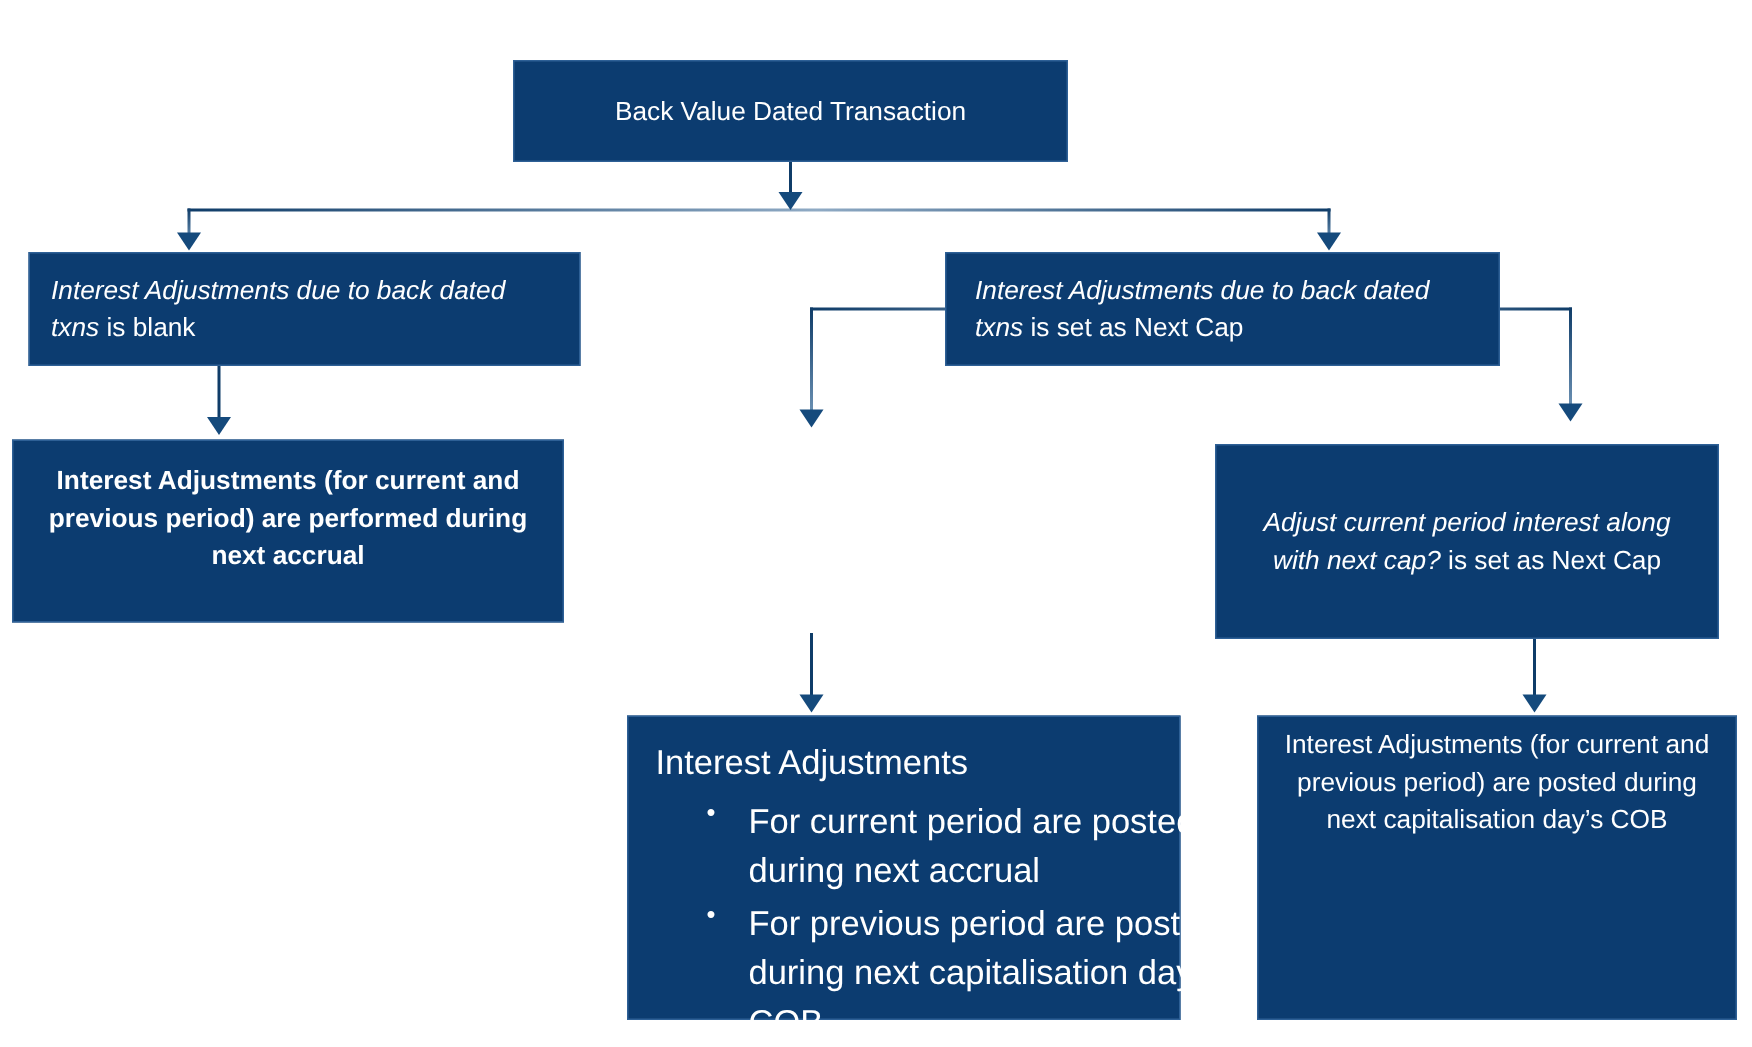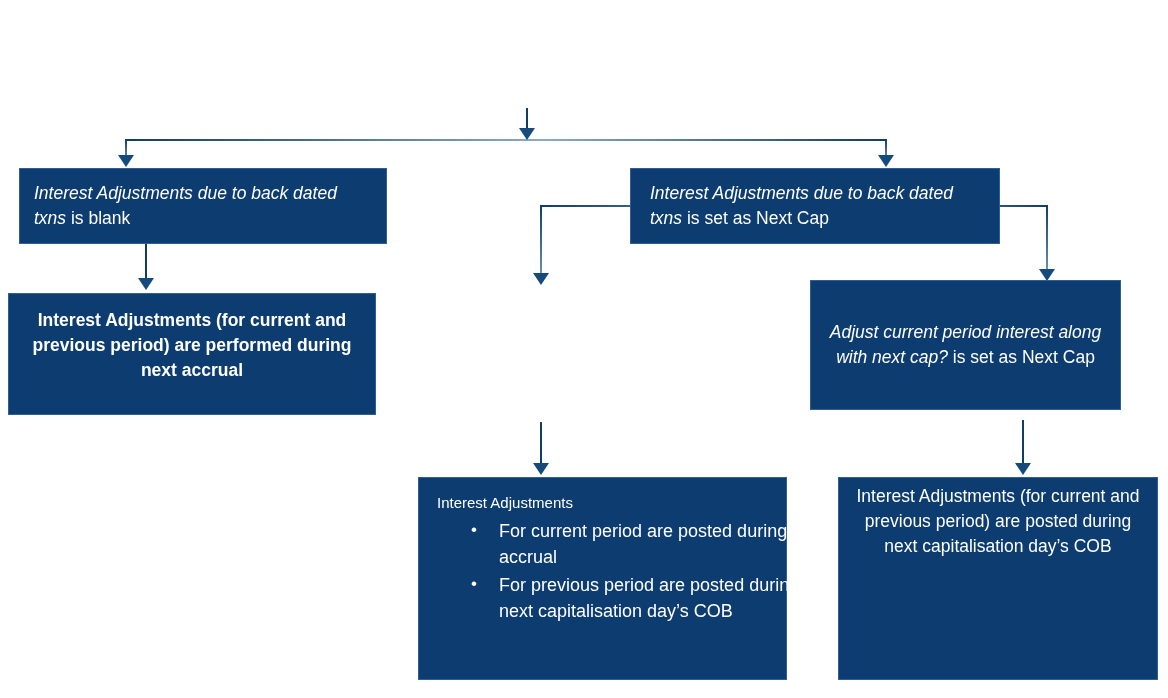--- a/index.html
+++ b/index.html
@@ -38,32 +38,32 @@
   .node.left     { text-align: left;   align-items: flex-start; }
   .node.topalign { justify-content: flex-start; }
 
   .node .txt { display: block; width: 100%; }
   .em { font-style: italic; }
 
   
   .node-head {
     display: block;
     width: 100%;
-    font-size: 15px;
+    font-size: 23px;
     margin: 0 0 6px 0;
   }
   ul.bullets {
     margin: 0;
     padding: 0 0 0 62px;
     list-style: none;
     width: 100%;
   }
   ul.bullets li {
     position: relative;
-    font-size: 18px;
+    font-size: 23px;
     line-height: 1.44;
     margin: 0 0 2px 0;
     padding-left: 0;
   }
   ul.bullets li::before {
     content: "\2022";
     position: absolute;
     left: -28px;
     top: -1px;
     font-size: 17px;
@@ -120,35 +120,38 @@
 
   <div class="vline" style="left:1046px; top:205px; height:68px;"></div>
   <div class="arrowhead" style="left:1039px; top:269px;"></div>
 
   <div class="vline solid" style="left:540px; top:422px; height:46px;"></div>
   <div class="arrowhead" style="left:533px; top:463px;"></div>
 
   <div class="vline solid" style="left:1022px; top:420px; height:48px;"></div>
   <div class="arrowhead" style="left:1015px; top:463px;"></div>
 
+  <div class="node center" style="left:342px; top:40px; width:370px; height:68px;">
+    <span class="txt">Back Value Dated Transaction</span>
+  </div>
 
   <div class="node left" style="left:19px; top:168px; width:368px; height:76px;">
     <span class="txt"><span class="em">Interest Adjustments due to back dated txns</span><span> is blank</span></span>
   </div>
 
   <div class="node left" style="left:630px; top:168px; width:370px; height:76px;padding-left:19px;">
     <span class="txt"><span class="em">Interest Adjustments due to back dated txns</span><span> is set as Next Cap</span></span>
   </div>
 
   <div class="node center" style="left:8px; top:293px; width:368px; height:122px; padding-top:14px; justify-content:flex-start;font-weight:bold;">
     <span class="txt">Interest Adjustments (for current and previous period) are performed during next accrual</span>
   </div>
 
 
-  <div class="node center" style="left:810px; top:280px; width:311px; height:130px;">
+  <div class="node center" style="left:810px; top:296px; width:336px; height:130px;">
     <span class="txt"><span class="em">Adjust current period interest along with next cap?</span><span> is set as Next Cap</span></span>
   </div>
 
   <div class="node left topalign" style="left:418px; top:477px; width:369px; height:203px; padding:14px 14px 10px 18px;">
     <span class="node-head">Interest Adjustments</span>
     <ul class="bullets">
       <li>For current period are posted during next accrual</li>
       <li>For previous period are posted during next capitalisation day’s COB</li>
     </ul>
   </div>

